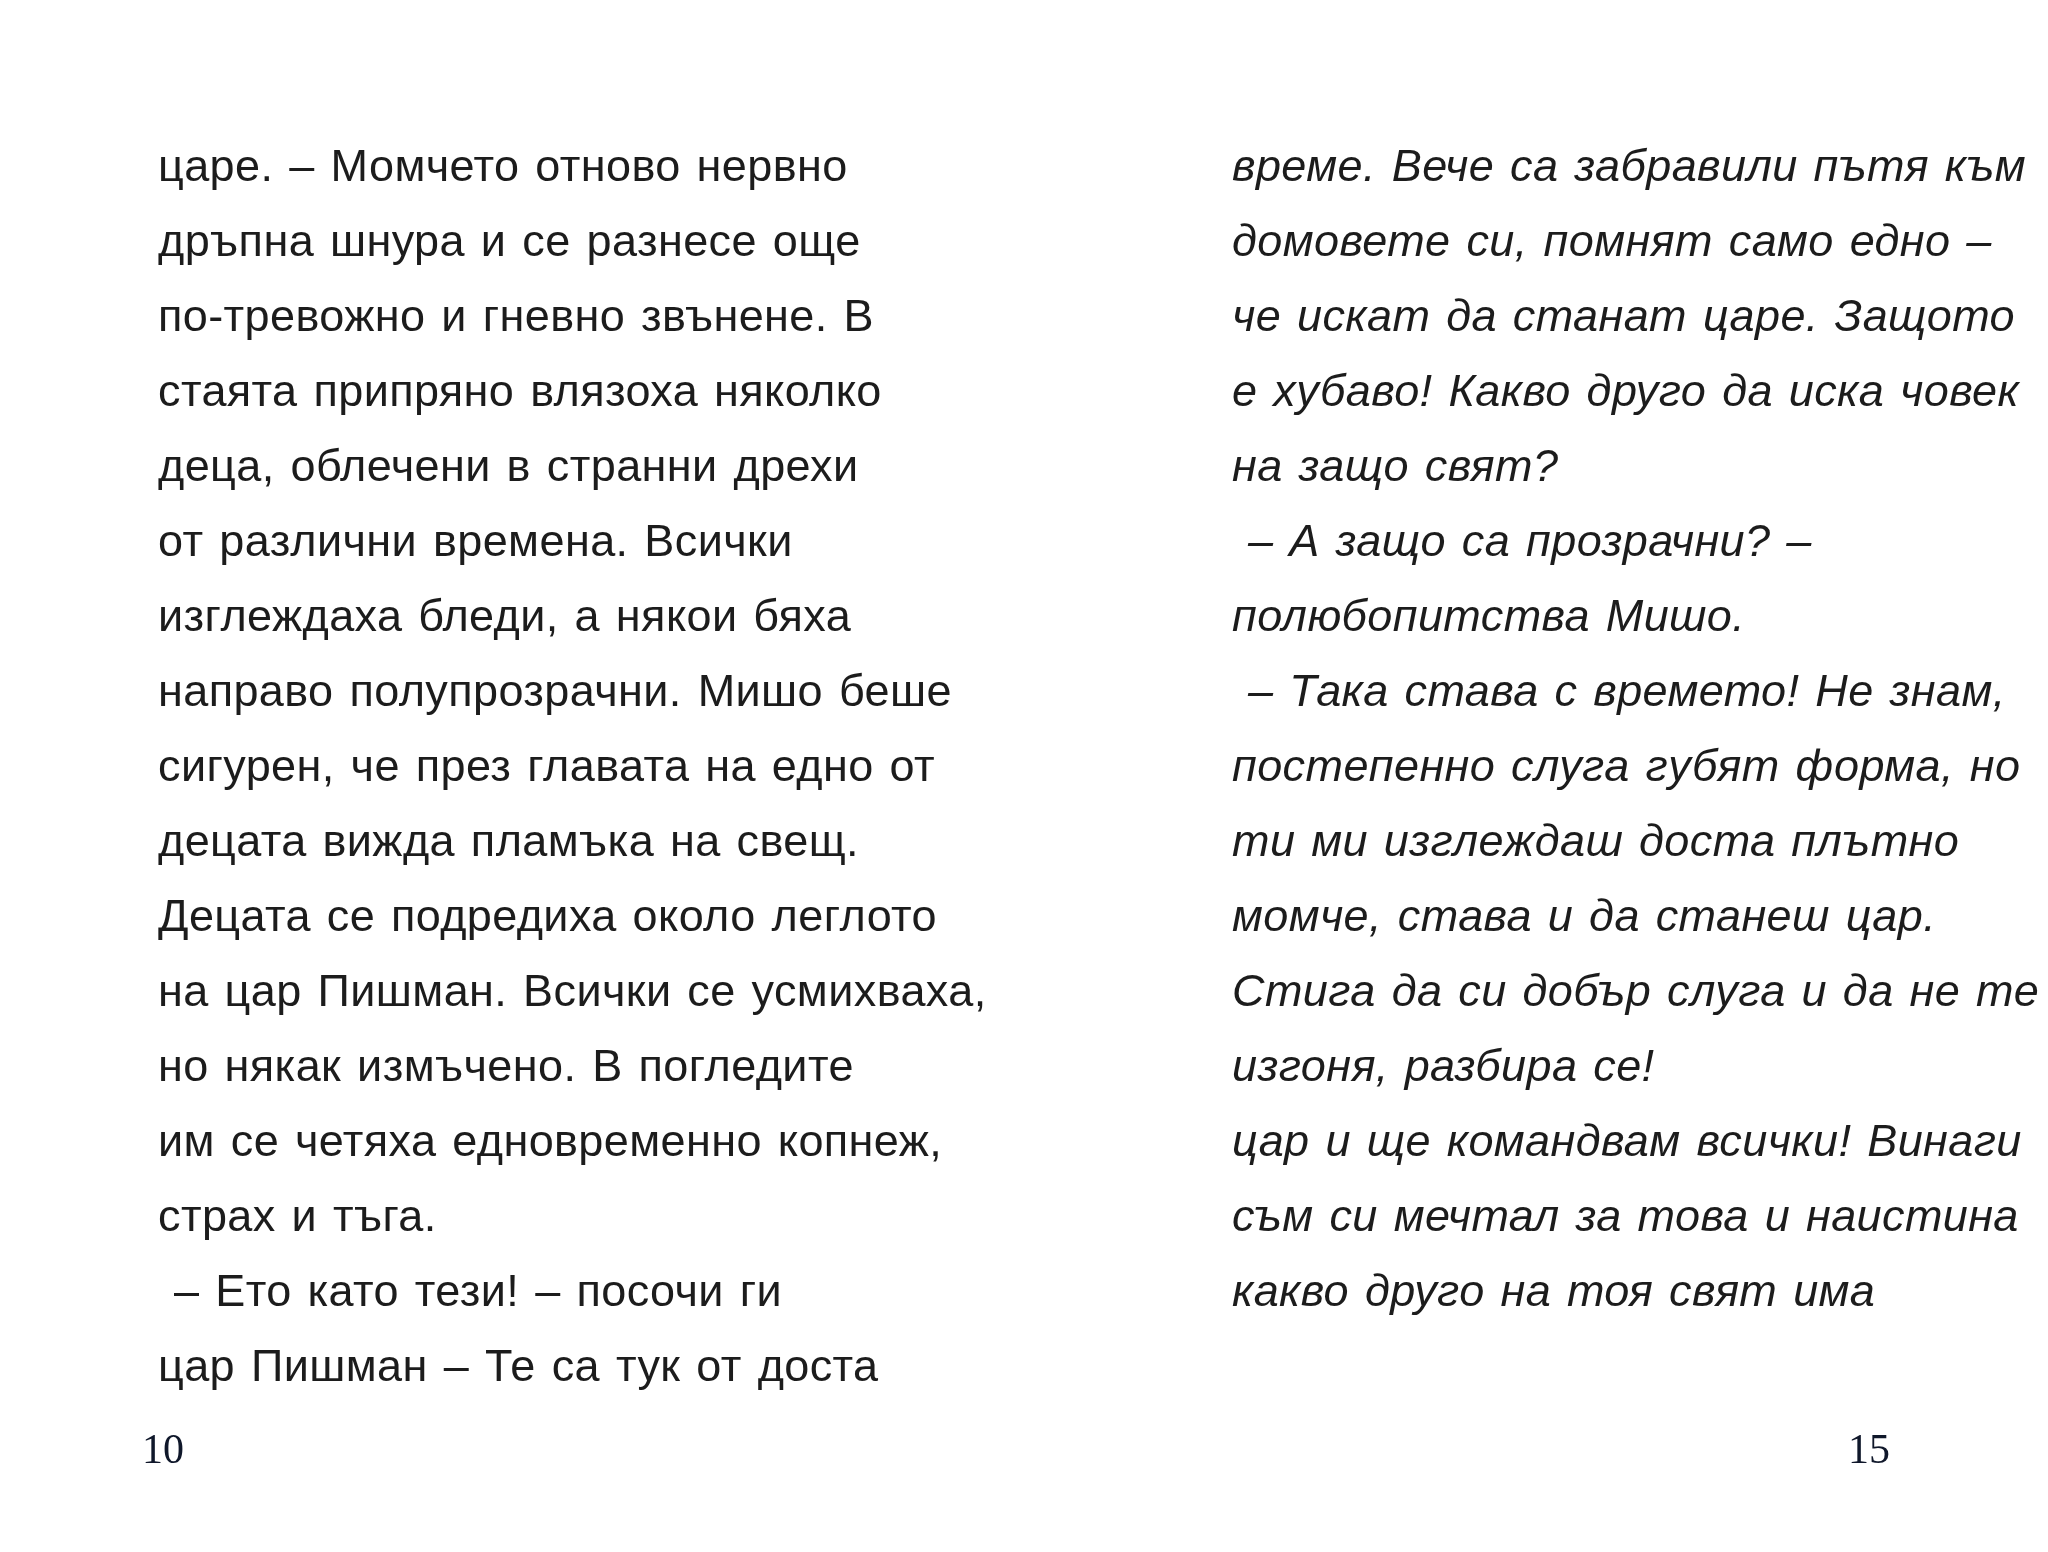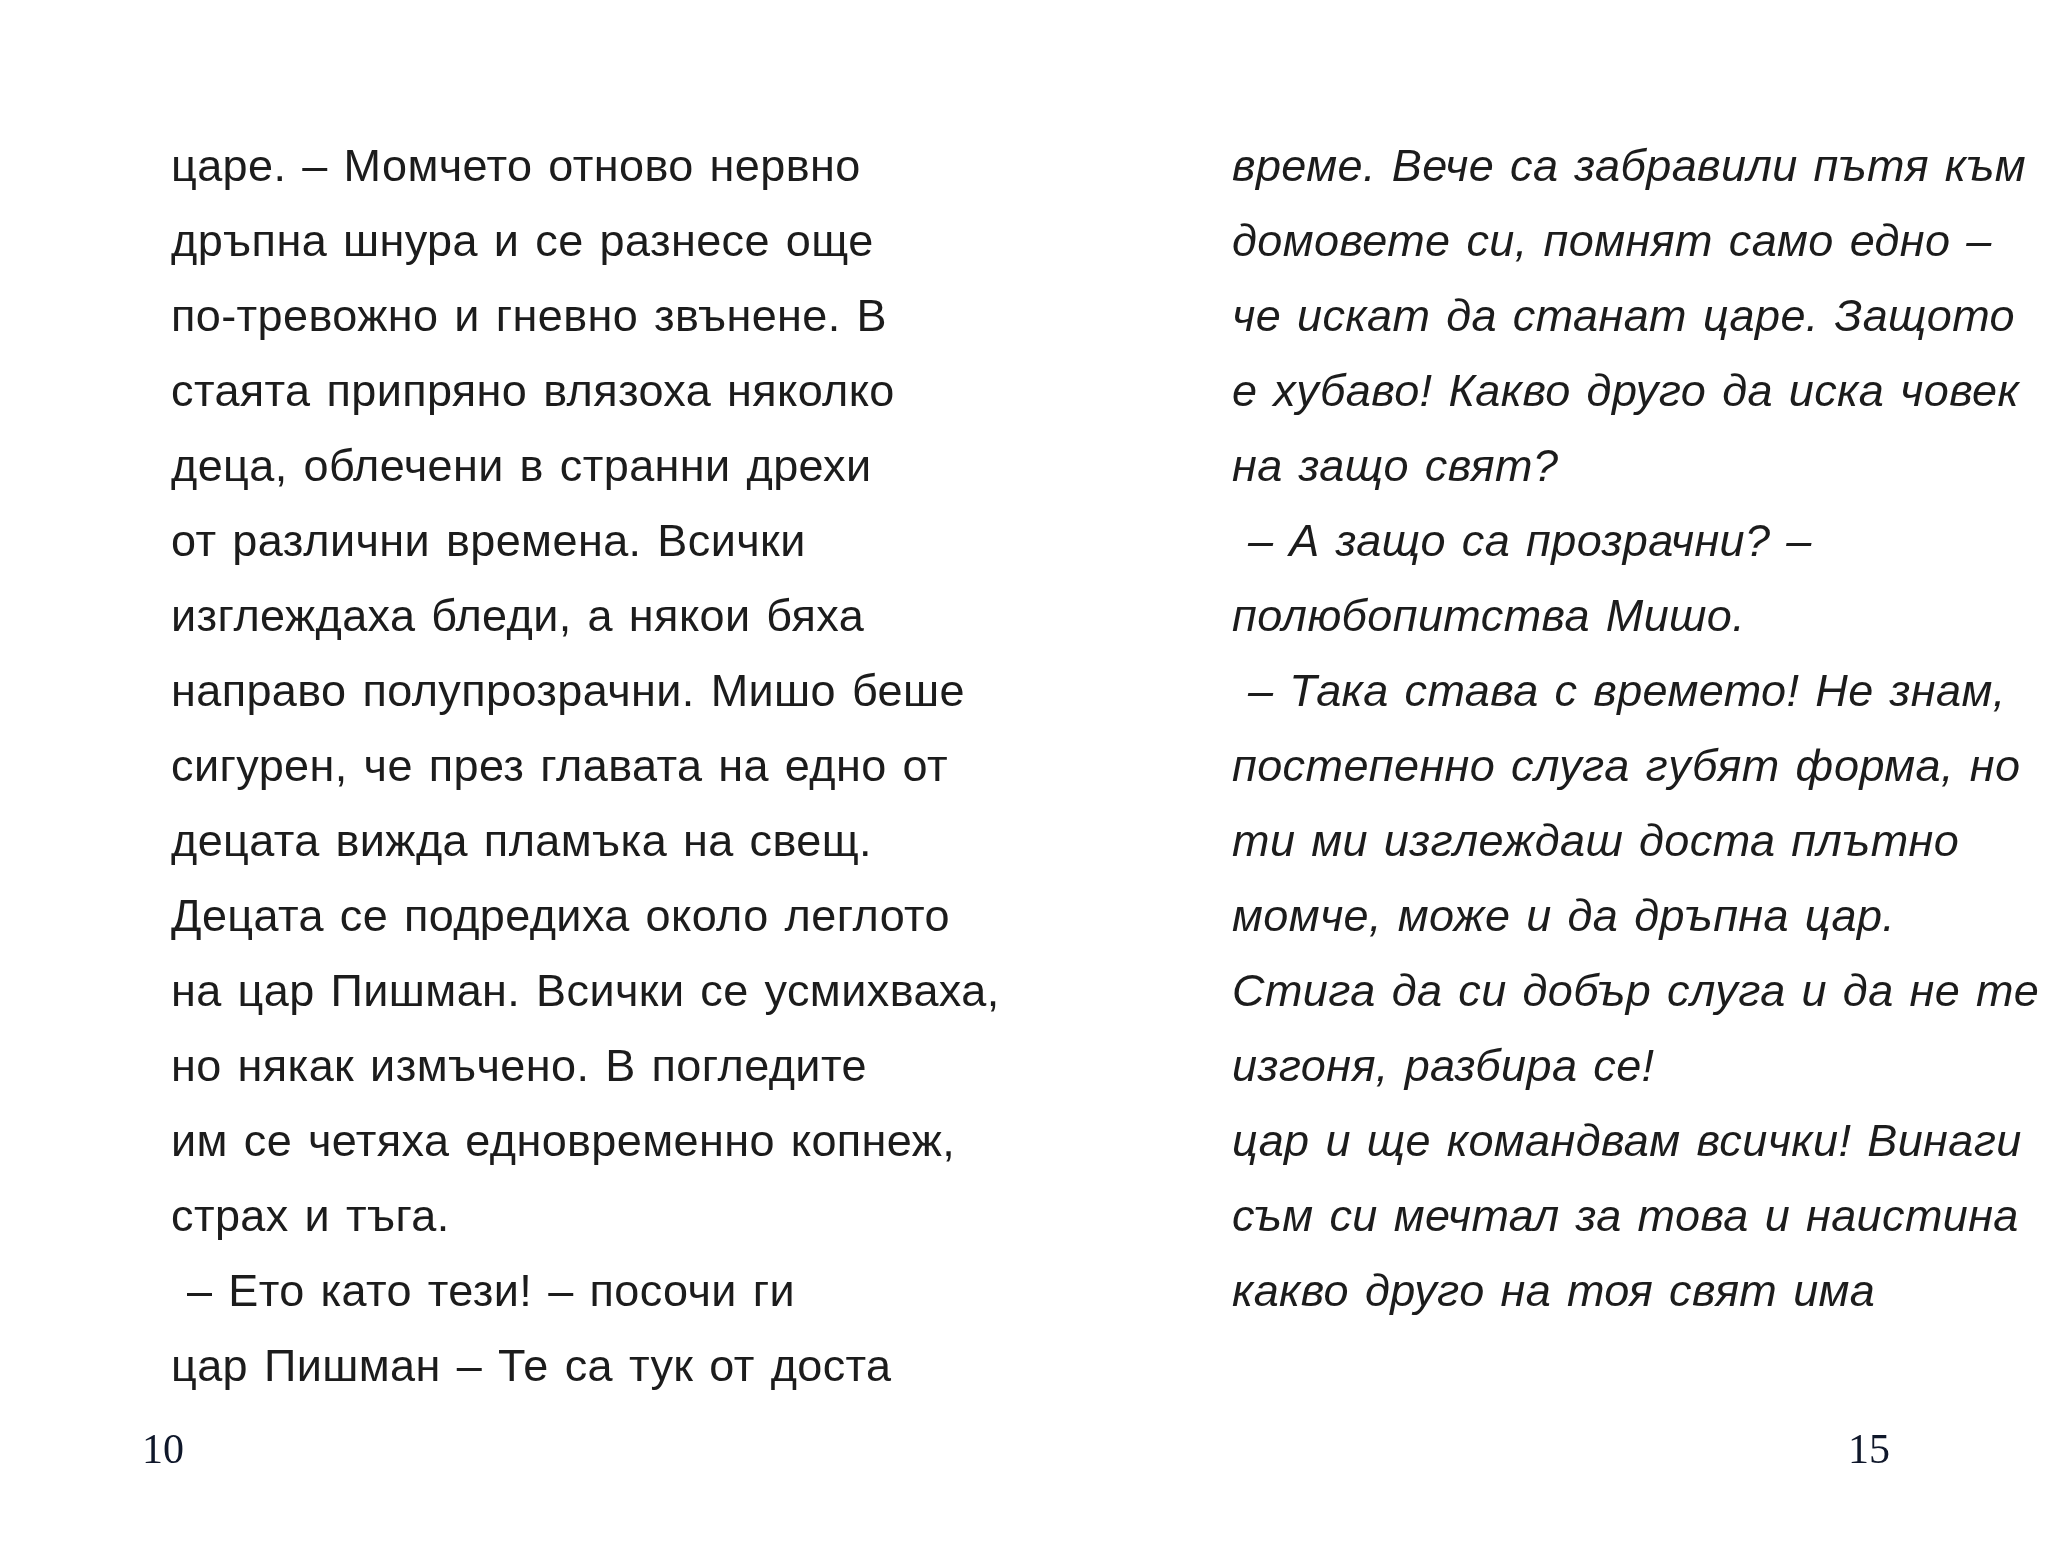--- a/index.html
+++ b/index.html
@@ -18,21 +18,20 @@
     inset: 0;
     background: #ffffff;
   }
   .text-block {
     position: absolute;
     top: 128px;
   }
   .text-block.left {
     left: 158px;
     width: 780px;
-    margin-left: 13px;
   }
   .text-block.right {
     left: 1232px;
     width: 760px;
     font-style: italic;
   }
   .line {
     font-family: "Liberation Sans", sans-serif;
     font-size: 45px;
     line-height: 75px;
@@ -89,21 +88,21 @@
     <div class="line">време. Вече са забравили пътя към</div>
     <div class="line">домовете си, помнят само едно –</div>
     <div class="line">че искат да станат царе. Защото</div>
     <div class="line">е хубаво! Какво друго да иска човек</div>
     <div class="line">на защо свят?</div>
     <div class="line"> – А защо са прозрачни? –</div>
     <div class="line">полюбопитства Мишо.</div>
     <div class="line"> – Така става с времето! Не знам,</div>
     <div class="line">постепенно слуга губят форма, но</div>
     <div class="line">ти ми изглеждаш доста плътно</div>
-    <div class="line">момче, може и да дръпна цар.</div>
+    <div class="line">момче, става и да станеш цар.</div>
     <div class="line">Стига да си добър слуга и да не те</div>
     <div class="line">изгоня, разбира се!</div>
     <div class="line">цар и ще командвам всички! Винаги</div>
     <div class="line">съм си мечтал за това и наистина</div>
     <div class="line">какво друго на тоя свят има</div>
   </div>
 
   <div class="page-number left">10</div>
   <div class="page-number right">15</div>
 

